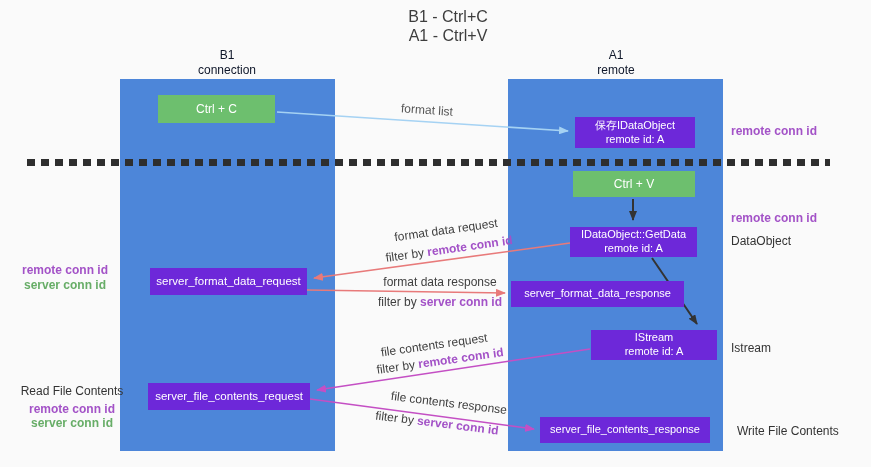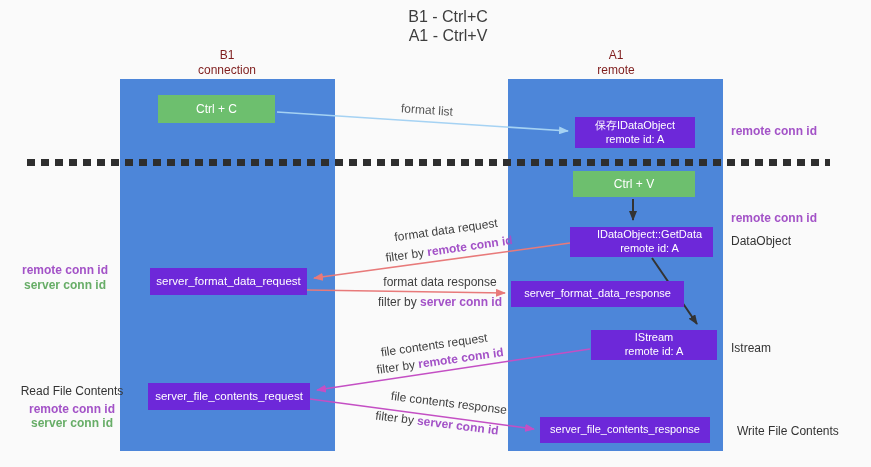--- a/index.html
+++ b/index.html
@@ -6,21 +6,21 @@
   .canvas{
     position:relative;width:871px;height:467px;background:#fafafa;
     font-family:"Liberation Sans",sans-serif;overflow:hidden;
   }
   .title{
     position:absolute;left:448px;top:7px;transform:translateX(-50%);
     text-align:center;font-size:16px;color:#3d3d3d;line-height:1.2;
   }
   .lifeline-header{
     position:absolute;transform:translateX(-50%);text-align:center;
-    font-size:12px;color:#7f1d1d;line-height:1.25;top:48px;
+    font-size:12px;color:#0f172a;line-height:1.25;top:48px;
   }
   .col{position:absolute;top:79px;width:215px;height:372px;background:#4d86d9;}
   .col-left{left:120px;} .col-right{left:508px;}
   .dashed-sep{
     position:absolute;left:27px;top:159px;width:803px;height:7px;
     background:repeating-linear-gradient(90deg,#2e2e2e 0 8px,transparent 8px 14px);
   }
   .node{
     position:absolute;display:flex;flex-direction:column;align-items:center;
     justify-content:center;color:#fff;text-align:center;line-height:1.25;
@@ -94,21 +94,21 @@
 
   <div class="node orange" style="left:575px;top:117px;width:120px;height:31px;font-size:11px;">
     <div>保存IDataObject</div>
     <div>remote id: A</div>
   </div>
 
   <div class="node green" style="left:573px;top:171px;width:122px;height:26px;font-size:12px;">
     <div>Ctrl + V</div>
   </div>
 
-  <div class="node orange" style="left:570px;top:227px;width:127px;height:30px;font-size:11px;padding-left:16px;">
+  <div class="node orange" style="left:570px;top:227px;width:127px;height:30px;font-size:11px;">
     <div>IDataObject::GetData</div>
     <div>remote id: A</div>
   </div>
 
   <div class="node orange" style="left:150px;top:268px;width:157px;height:27px;font-size:11.5px;">
     <div>server_format_data_request</div>
   </div>
 
   <div class="node orange" style="left:511px;top:281px;width:173px;height:26px;font-size:11px;">
     <div>server_format_data_response</div>

